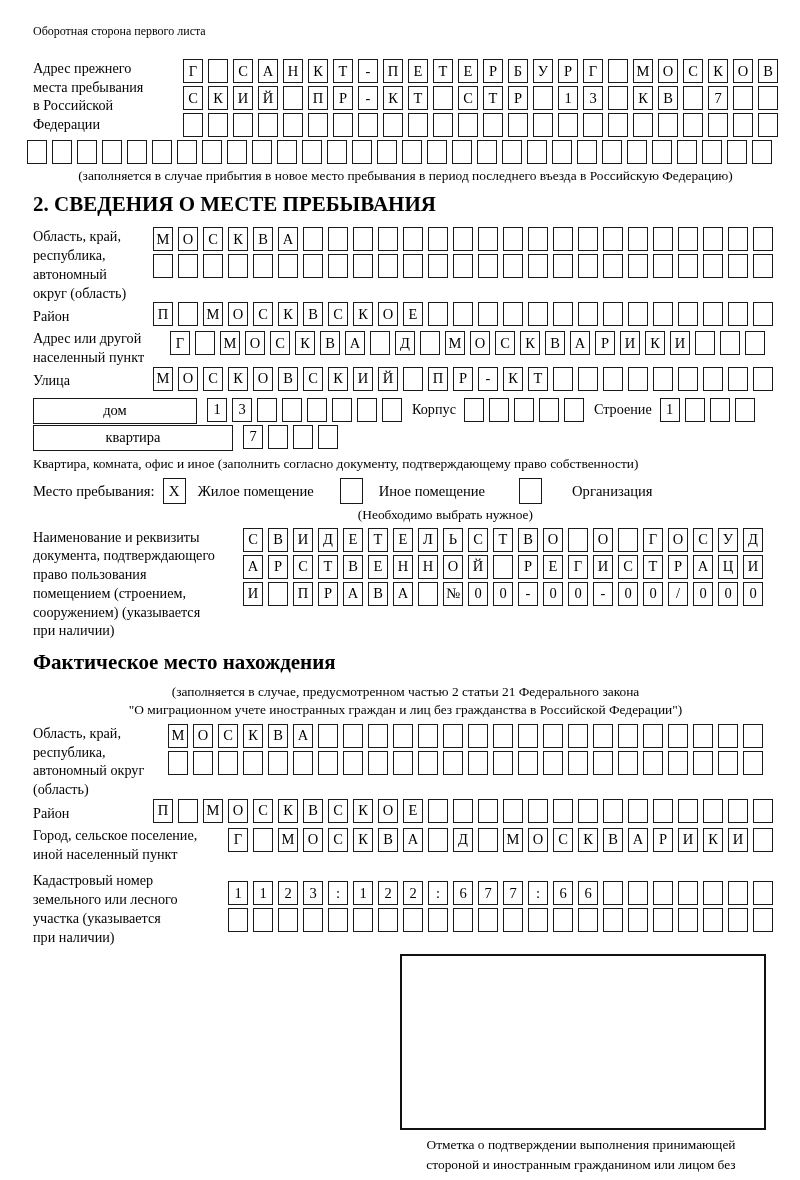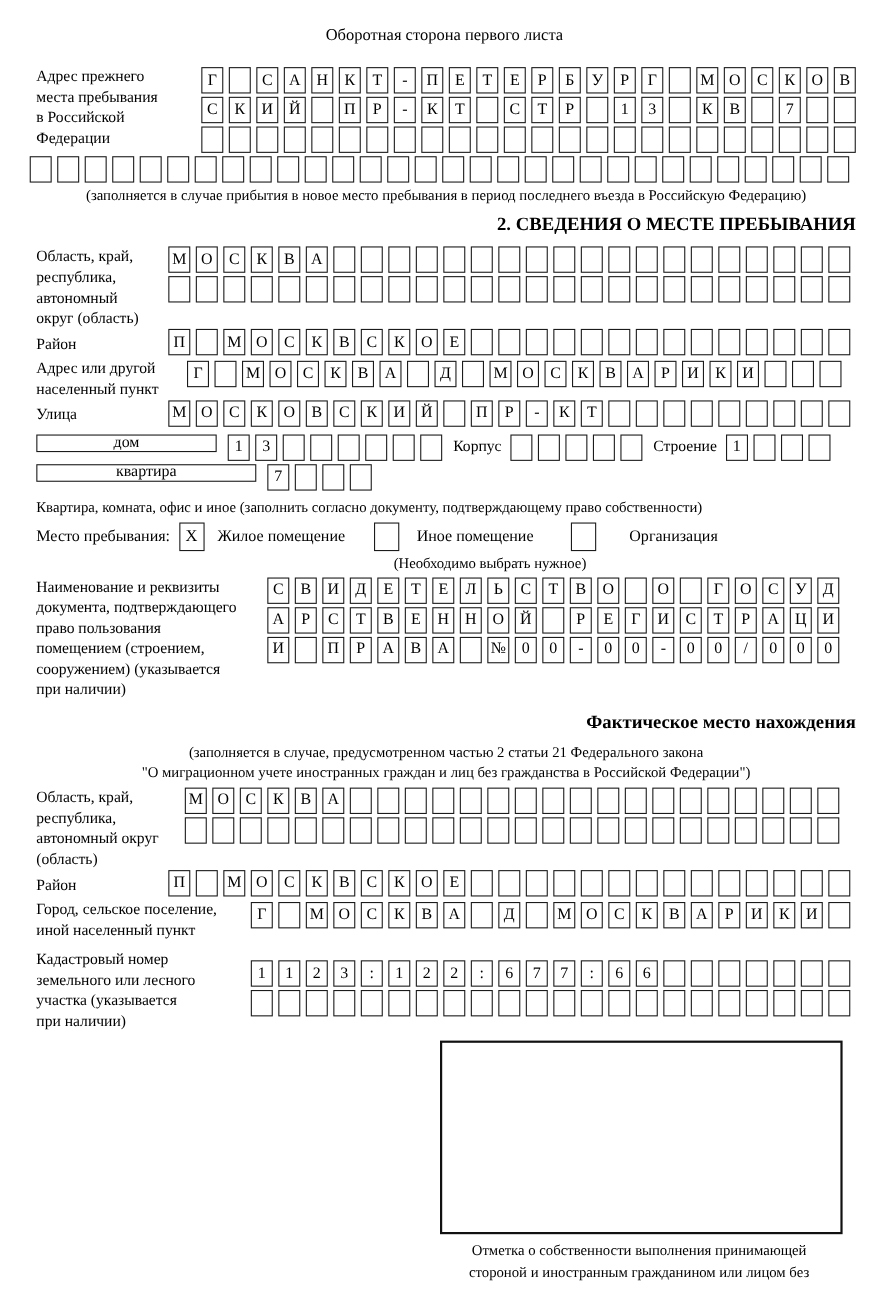--- a/index.html
+++ b/index.html
@@ -1,28 +1,28 @@
 <!DOCTYPE html>
 <html><head>
 <meta charset="utf-8">
 <style>
   html,body{margin:0;padding:0;background:#fff;}
   .page{width:800px;height:1180px;box-sizing:border-box;padding:10px 22px 0 33px;
         font-family:"Liberation Serif","DejaVu Serif",serif;color:#000;overflow:hidden;background:#fff;}
-  .sheet-title{text-align:center;font-size:15px;margin:14px 3px 20px 0;}
+  .sheet-title{text-align:left;font-size:12px;margin:14px 3px 20px 0;}
   .frow{display:flex;align-items:flex-start;}
   .flabel{font-size:14.2px;line-height:1.32;flex:none;}
   .grid{display:flex;flex-direction:column;}
   .cells{display:flex;gap:5px;margin-bottom:3px;}
   .cell{width:20px;height:24px;flex:none;box-sizing:border-box;border:1.6px solid #1b1b1b;
         display:flex;align-items:center;justify-content:center;font-size:14.5px;background:#fff;}
   .note{font-size:13.4px;line-height:1.3;}
   .note.center{text-align:center;}
-  .h-bold{font-weight:bold;text-align:right;font-size:17px;margin:8px 0 10px;}
-  .widebox{box-sizing:border-box;border:1.6px solid #1b1b1b;height:16px;display:flex;align-items:center;
+  .h-bold{font-weight:bold;text-align:left;font-size:21px;margin:8px 0 10px;}
+  .widebox{box-sizing:border-box;border:1.6px solid #1b1b1b;height:26px;display:flex;align-items:center;
            justify-content:center;font-size:14.5px;flex:none;background:#fff;text-align:center;}
   .inline-lbl{font-size:14.2px;margin:3px 8px 0 10px;flex:none;}
   .checkbox{width:23px;height:26px;box-sizing:border-box;border:1.8px solid #1b1b1b;display:flex;
             align-items:center;justify-content:center;font-size:15px;flex:none;background:#fff;}
   .stay-row{display:flex;align-items:center;margin:6px 0 2px;}
   .stay-row .txt{font-size:14.6px;}
   .stamp-box{border:2px solid #111;width:362px;height:172px;margin-left:367px;margin-top:8px;background:#fff;}
   .stamp-note{width:400px;margin-left:348px;text-align:center;font-size:13.4px;line-height:1.5;margin-top:5px;}
   .mb2{margin-bottom:2px}.mb4{margin-bottom:4px}.mb6{margin-bottom:6px}
 </style>
@@ -633,17 +633,17 @@
           <span class="cell"></span>
           <span class="cell"></span>
           <span class="cell"></span>
           <span class="cell"></span>
         </div>
     </div>
   </div>
 
   <div class="stamp-box"></div>
   <div class="stamp-note">
-      <div>Отметка о собственности выполнения принимающей</div>
+      <div>Отметка о подтверждении выполнения принимающей</div>
       <div>стороной и иностранным гражданином или лицом без</div>
     </div>
 
 </div>
 
 </body></html>

